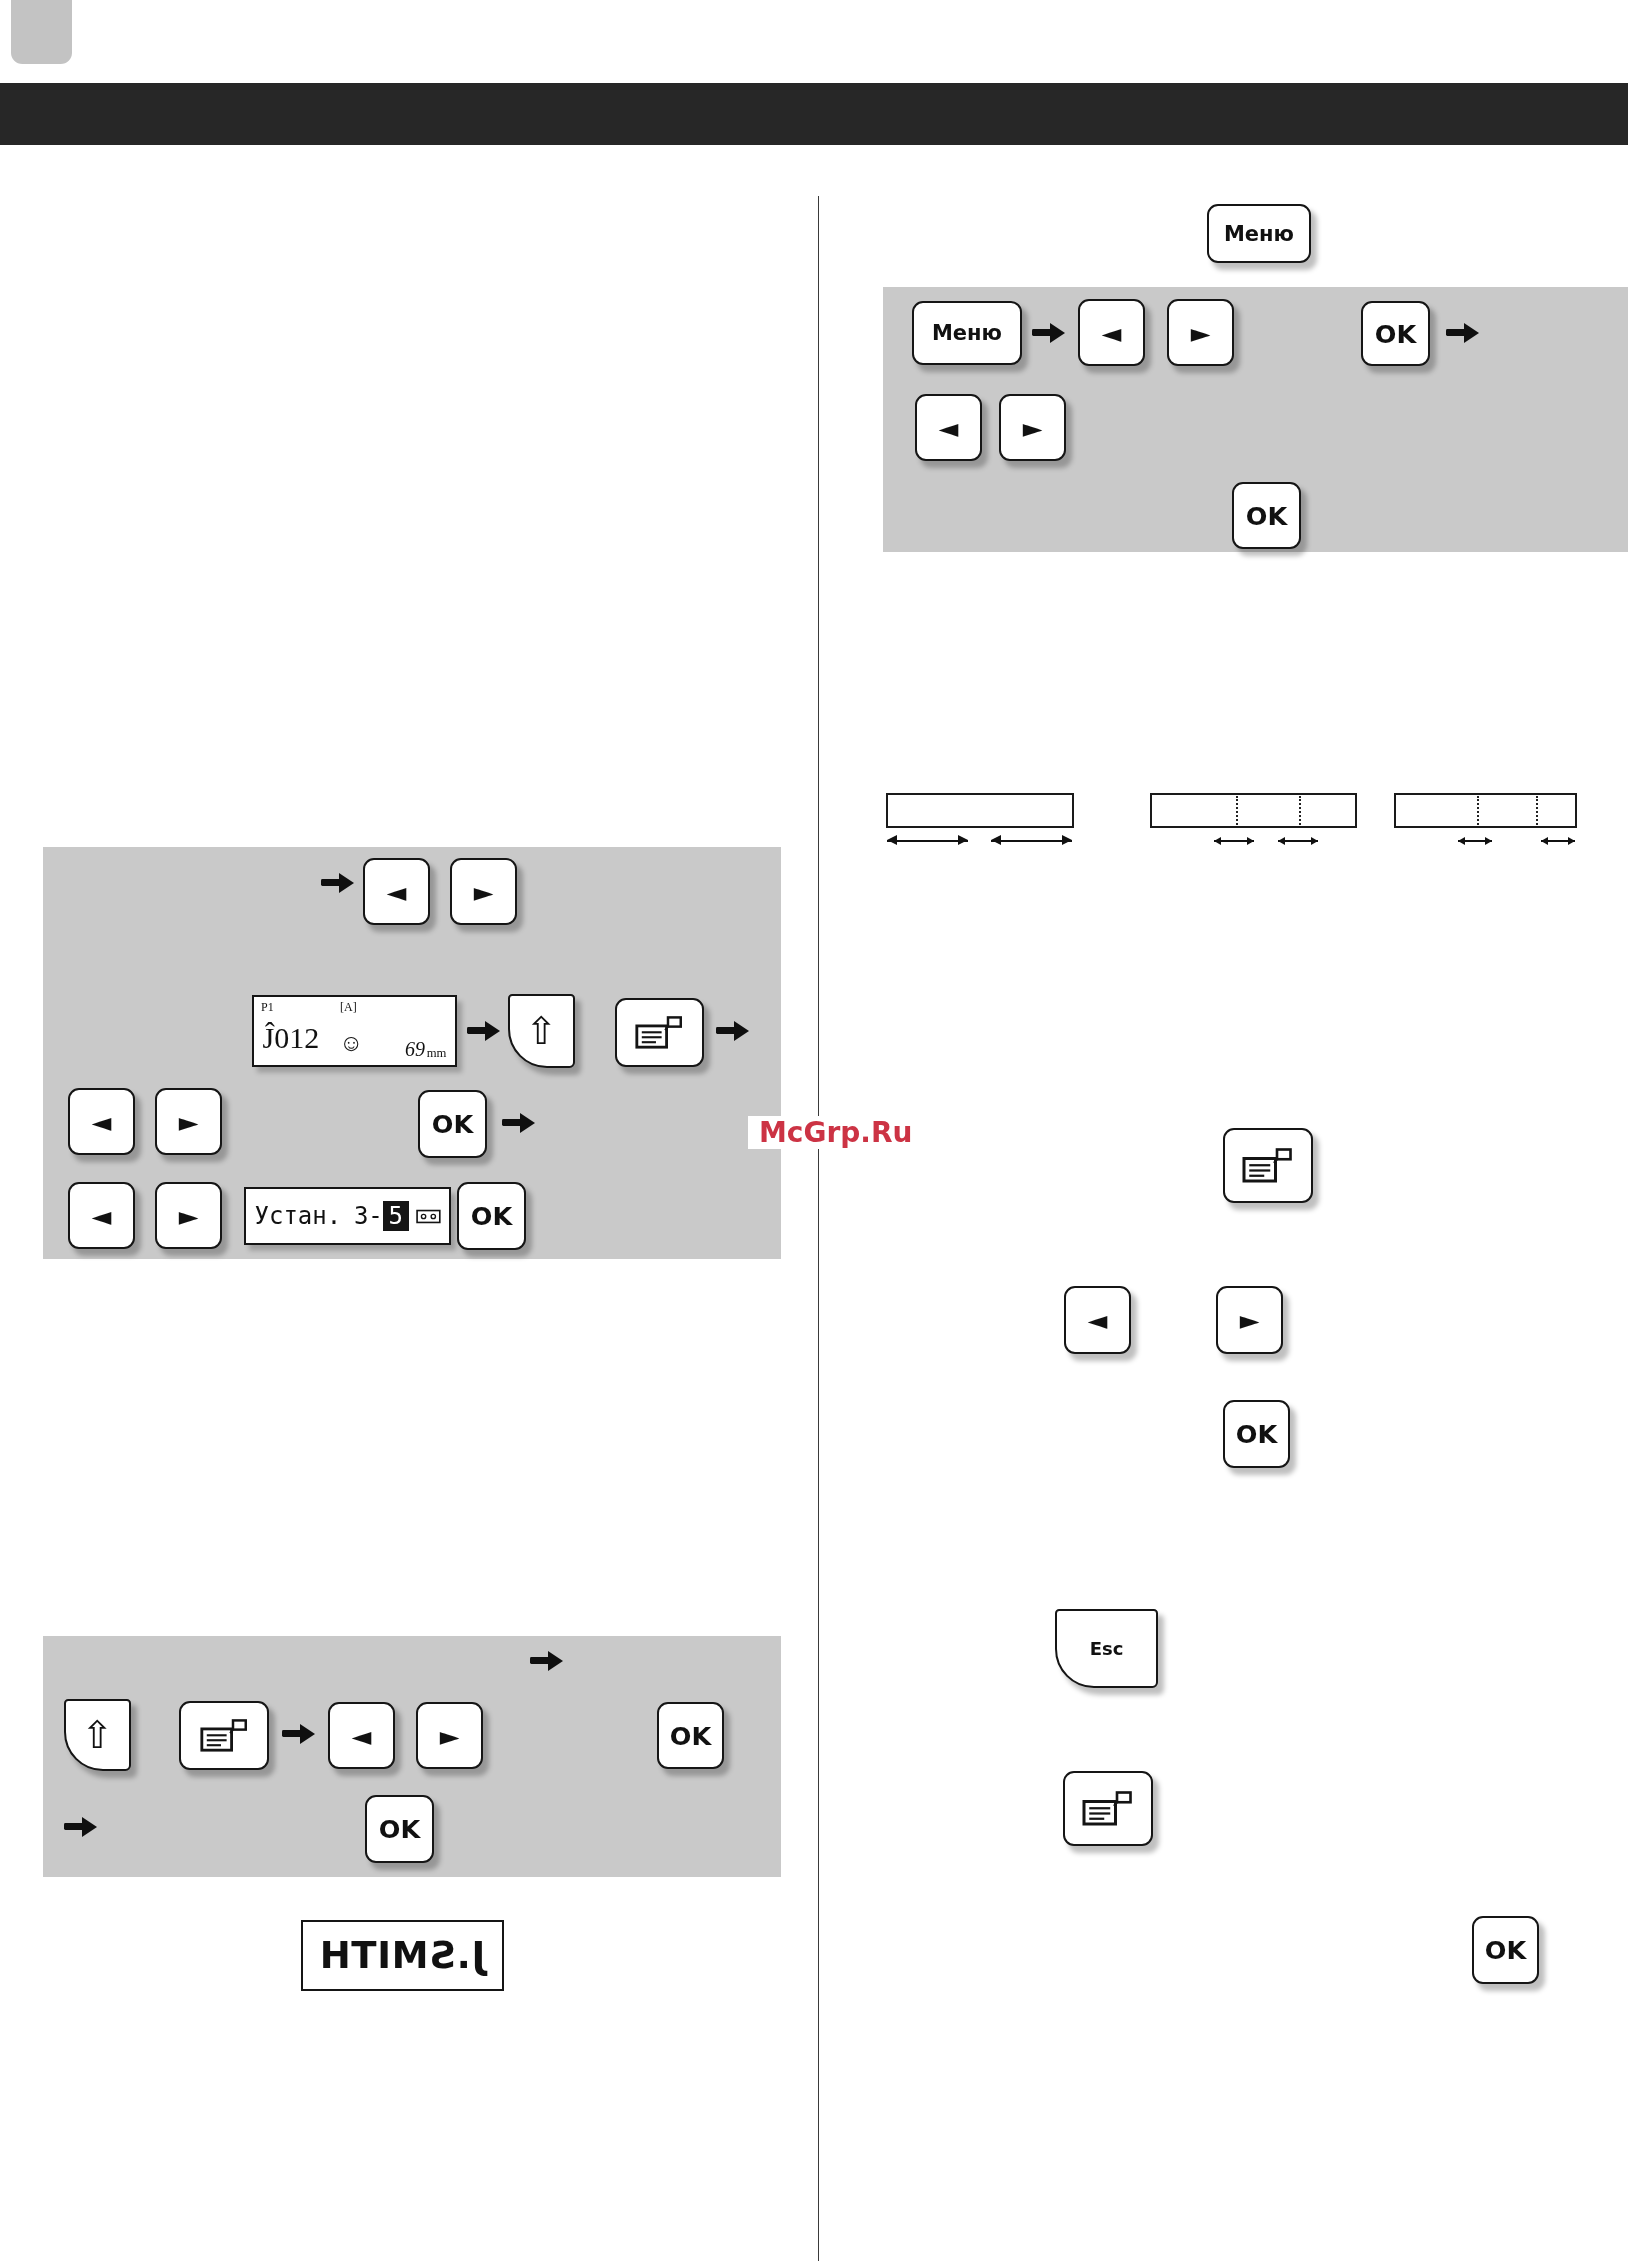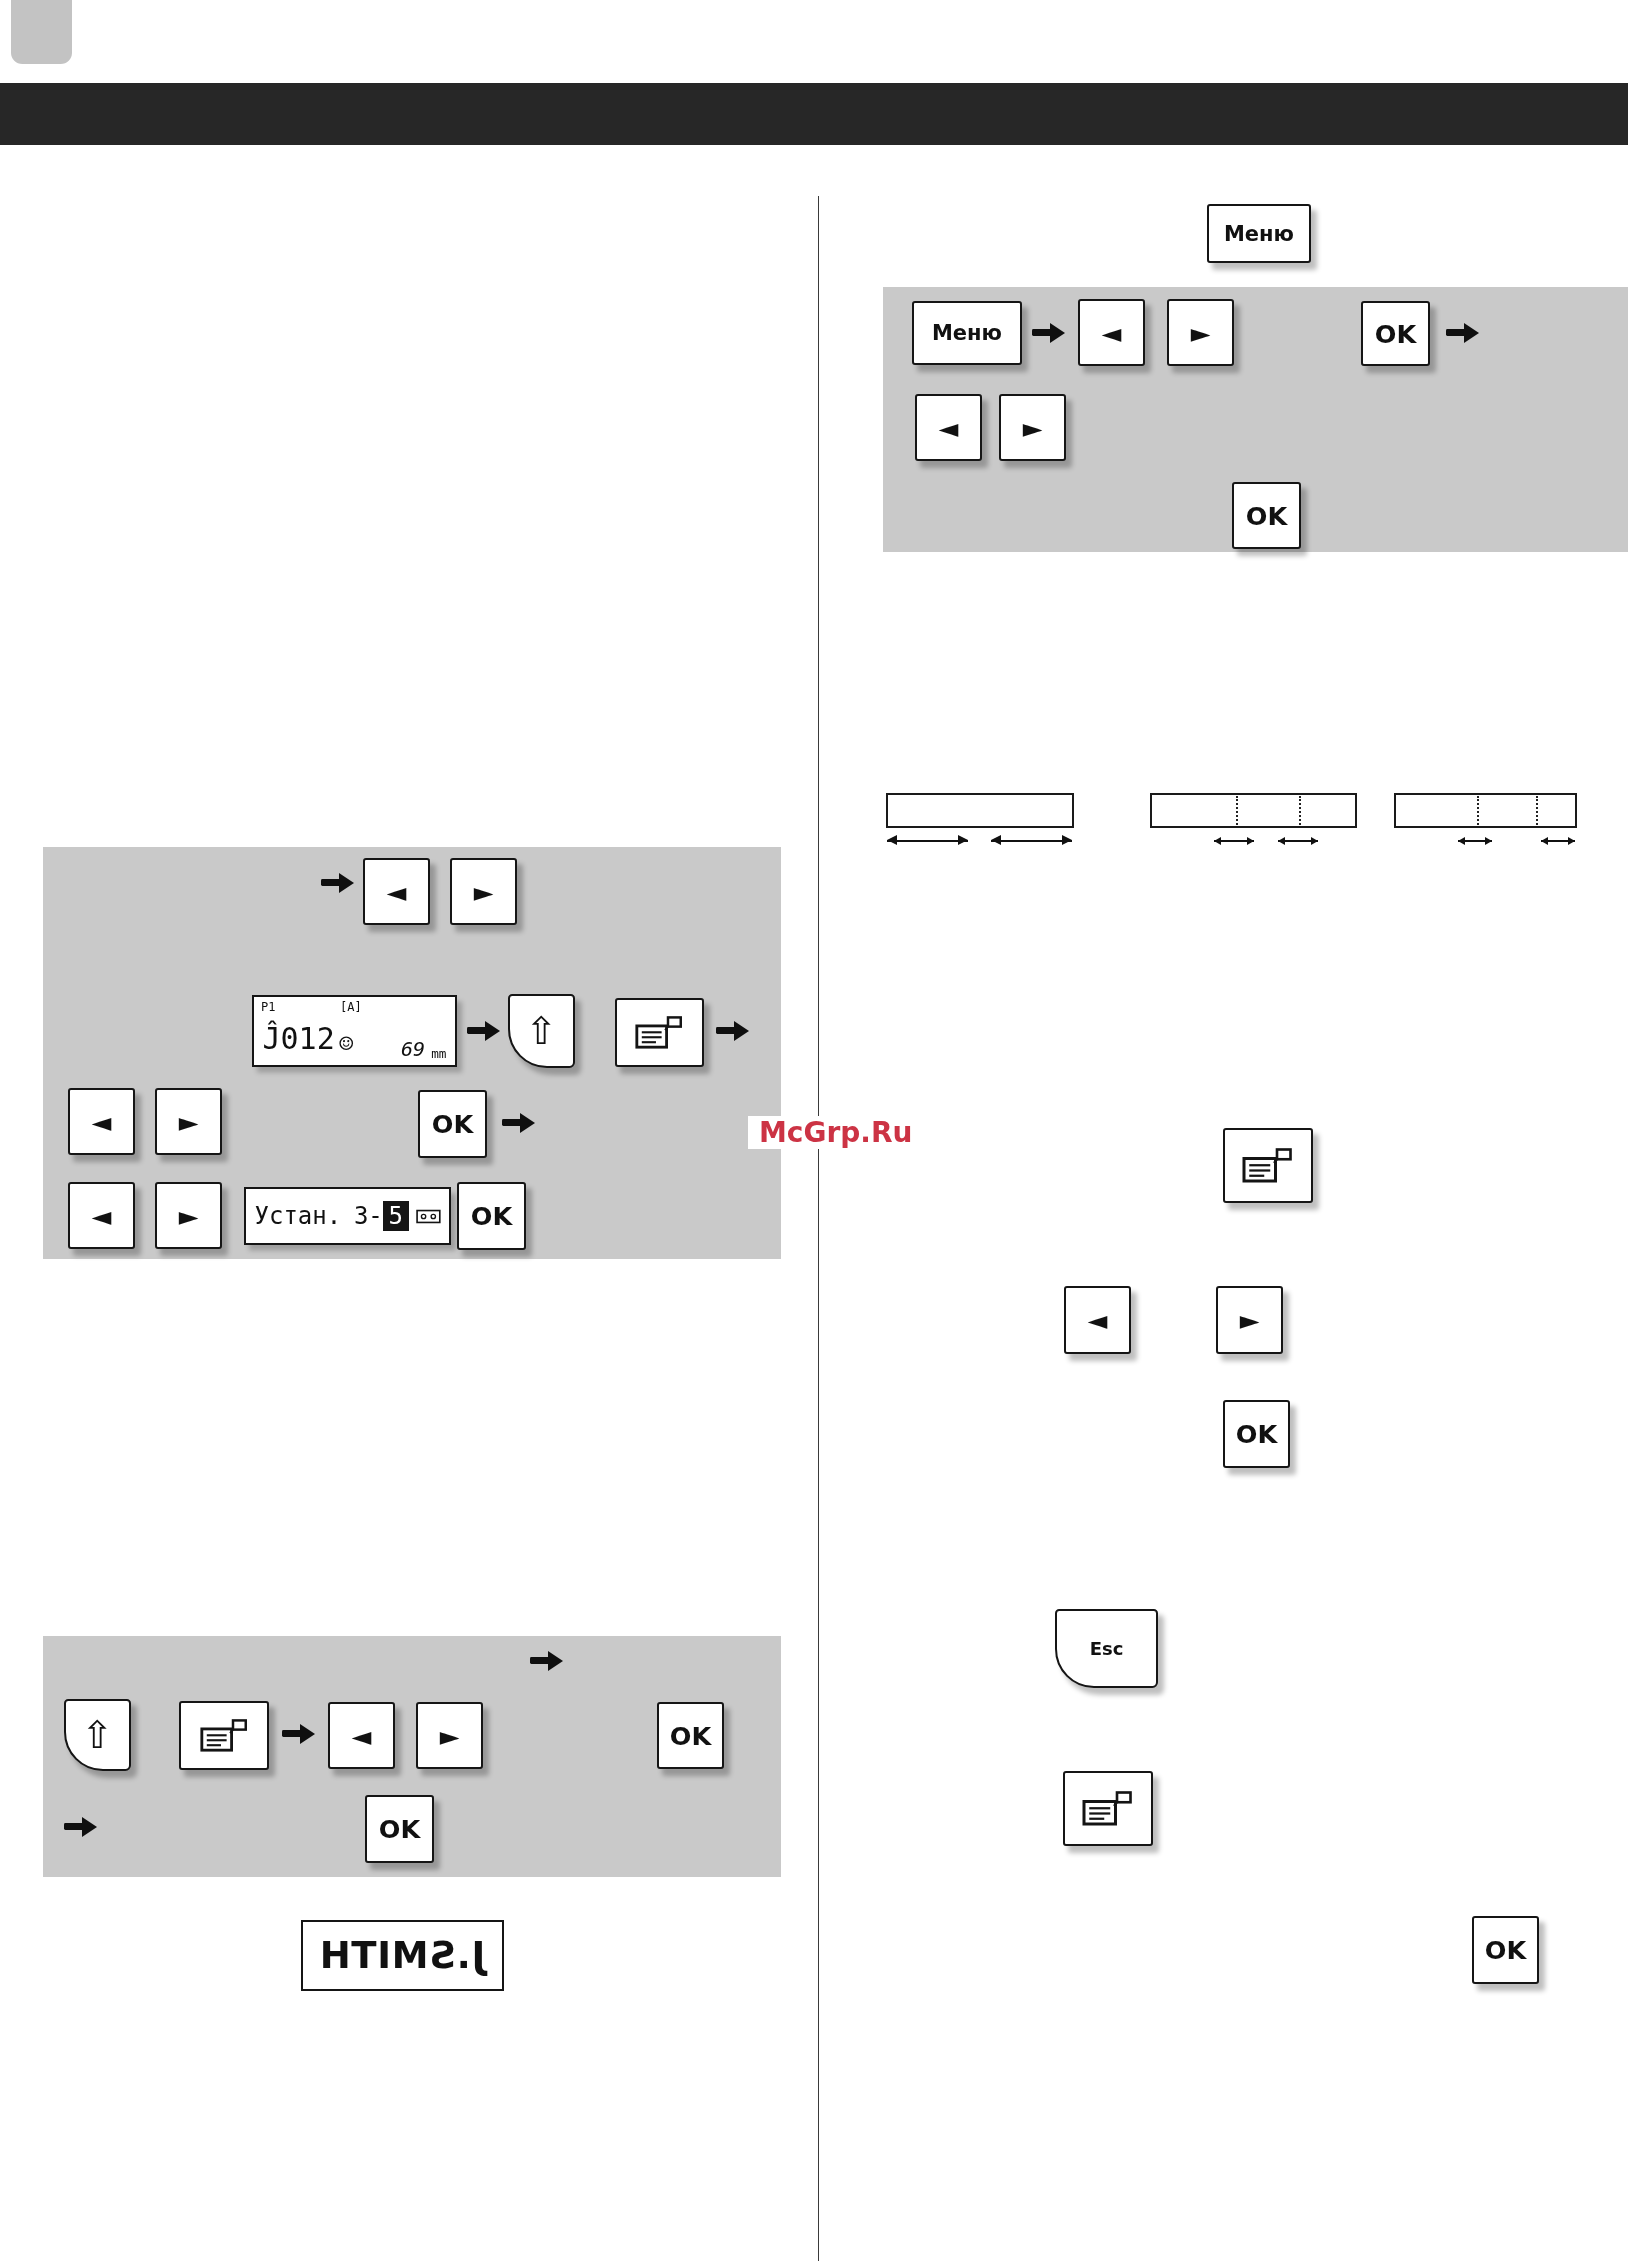--- a/index.html
+++ b/index.html
@@ -5,21 +5,21 @@
   html,body{margin:0;padding:0;}
   body{
     width:1628px;height:2261px;position:relative;overflow:hidden;
     background:#ffffff;color:#111;
     font-family:"DejaVu Sans", sans-serif;
   }
   .abs{position:absolute;box-sizing:border-box;}
   .panel{position:absolute;background:#c9c9c9;}
   .key{
     position:absolute;box-sizing:border-box;background:#ffffff;
-    border:2.1px solid #151515;border-radius:3px;
+    border:2.1px solid #151515;border-radius:11px;
     box-shadow:5.7px 6.4px 5.7px rgba(0,0,0,.25);
     display:flex;align-items:center;justify-content:center;
     font-weight:700;color:#111;
   }
   .softkey{border-radius:4.2px 4.2px 5.7px 39px;}
   .flow{position:absolute;width:20px;height:7px;background:#0f0f0f;border-radius:1.4px;}
   .flow::after{
     content:"";position:absolute;left:18.4px;top:-6.4px;width:0;height:0;
     border-left:15.6px solid #0f0f0f;border-top:10px solid transparent;border-bottom:10px solid transparent;
   }
@@ -109,21 +109,21 @@
 </div>
 
 <div class="key" style="left:1472px;top:1916px;width:67px;height:68px;font-size:25.5px;">OK</div>
 
 <div class="panel" style="left:43px;top:847px;width:738px;height:412px;"></div>
 
 <span class="flow" style="left:321px;top:879px;"></span>
 <div class="key" style="left:363px;top:858px;width:67px;height:67px;font-size:25.5px;">◄</div>
 <div class="key" style="left:450px;top:858px;width:67px;height:67px;font-size:25.5px;">►</div>
 
-<div class="lcd" style="left:252px;top:995px;width:205px;height:72px;">
+<div class="lcd" style="left:252px;top:995px;width:205px;height:72px;font-family:Liberation Serif, serif;">
   <span class="abs" style="left:7px;top:2.8px;font-size:12px;">P1</span>
   <span class="abs" style="left:86px;top:2.8px;font-size:12px;">[A]</span>
   <span class="abs" style="left:8.5px;top:24px;font-size:30px;">Ĵ012</span>
   <span class="abs" style="left:85px;top:33px;font-size:24px;">☺</span>
   <span class="abs" style="right:30px;bottom:4.2px;font-size:20px;font-style:italic;">69</span>
   <span class="abs" style="right:8.5px;bottom:4.2px;font-size:12.7px;">mm</span>
 </div>
 <span class="flow" style="left:467px;top:1027px;"></span>
 <div class="key softkey" style="left:508px;top:994px;width:67px;height:74px;font-size:38px;font-weight:400;">
   <span>⇧</span>

